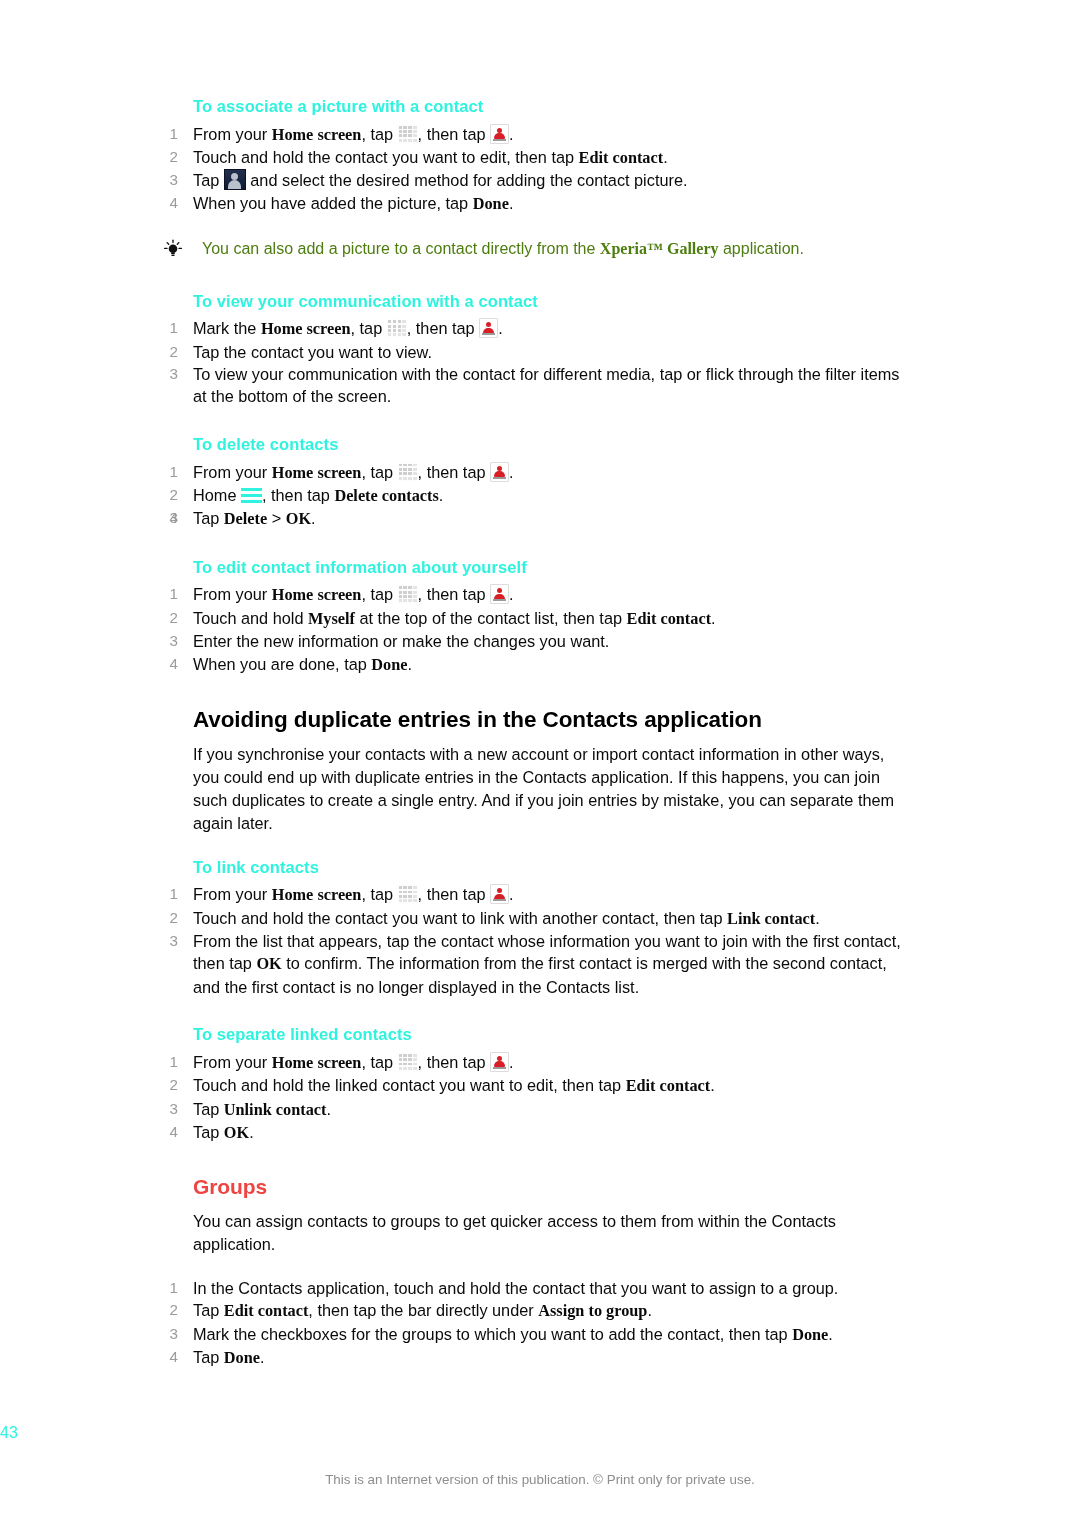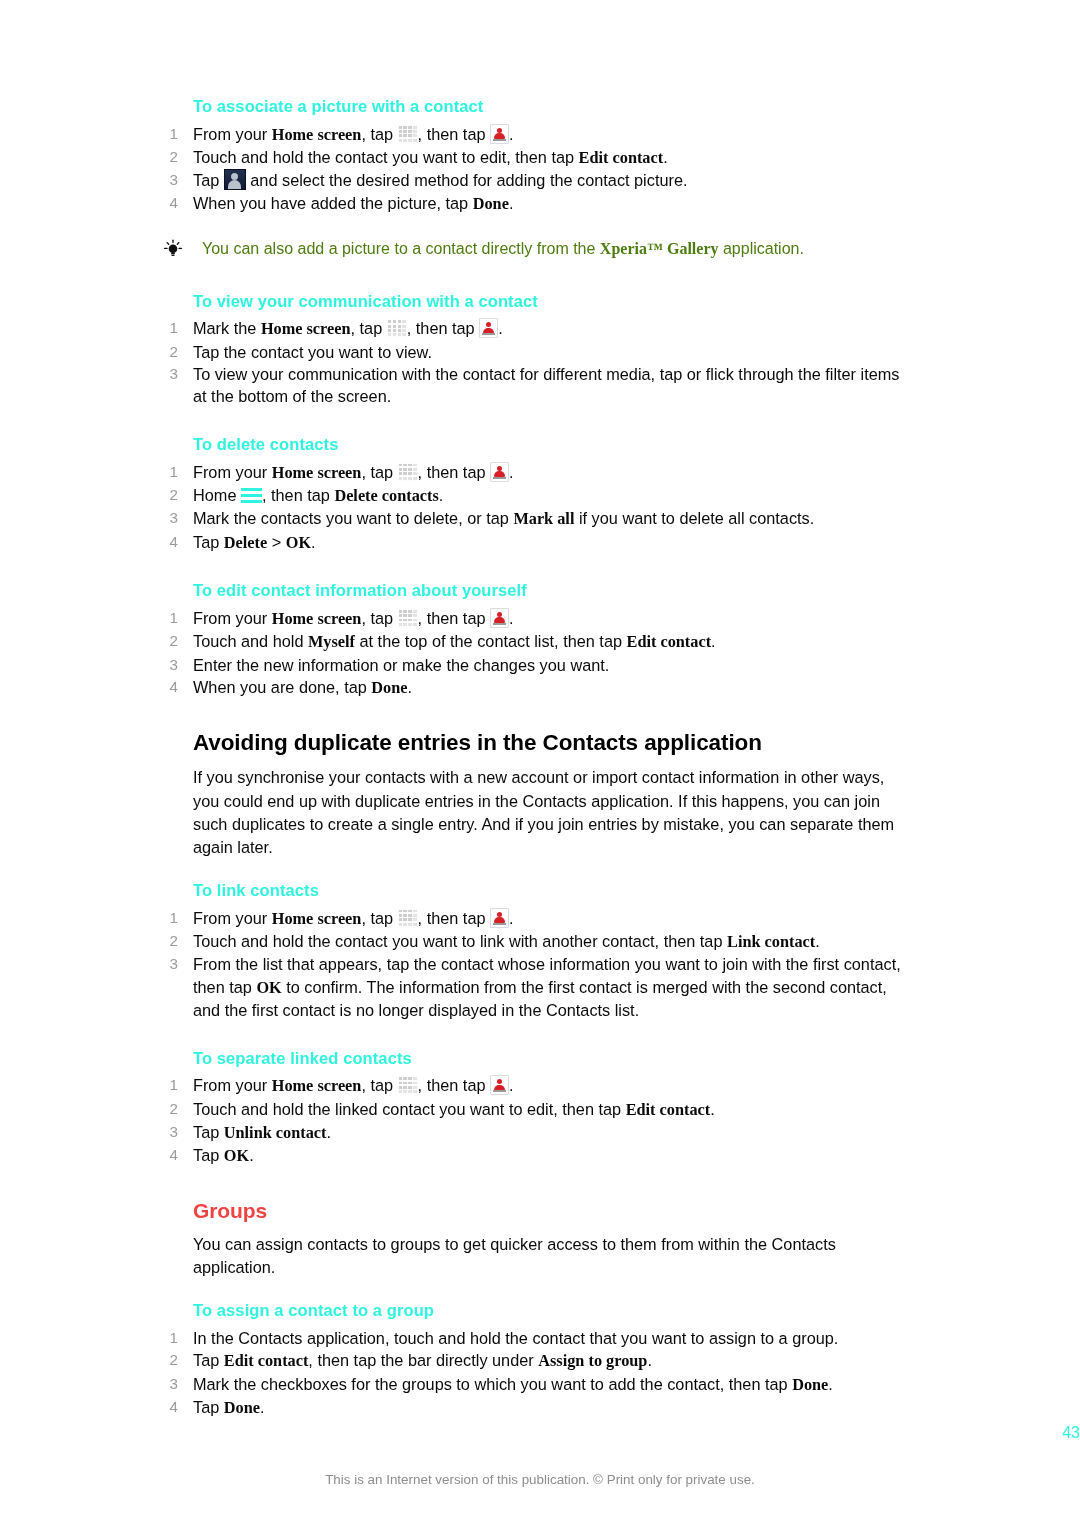--- a/index.html
+++ b/index.html
@@ -227,21 +227,21 @@
   .ic-menu i:nth-child(1) { top: 1px; }
   .ic-menu i:nth-child(2) { top: 7px; }
   .ic-menu i:nth-child(3) { top: 13px; }
 
   
   .pageno {
     position: absolute;
     left: 0;
     right: 0;
     top: 1424px;
-    text-align: right;
+    text-align: left;
     color: #2ff3de;
     font-size: 16px;
   }
   .footer {
     position: absolute;
     left: 0;
     right: 0;
     top: 1472px;
     text-align: center;
     color: #8d8d8d;
@@ -370,21 +370,20 @@
                 <i class="pale"></i>
                 <i class="pale"></i>
               </span></span><span>, then tap </span><span class="ic ic-contact"><span class="head"></span><span class="body"></span><span class="base"></span></span><span>.</span></span>
       </li>
       <li>
         <span class="num">2</span>
         <span><span>Home </span><span class="ic ic-menu"><i></i><i></i><i></i></span><span>, then tap </span><b>Delete contacts</b><span>.</span></span>
       </li>
       <li>
         <span class="num">3</span>
-        <span><span>Mark the contacts you want to delete, or tap </span><b>Mark all</b><span> if you want to delete all contacts.</span></span>
       </li>
       <li>
         <span class="num">4</span>
         <span><span>Tap </span><b>Delete</b><span> &gt; </span><b>OK</b><span>.</span></span>
       </li>
     </ol>
 
     <div class="gap-f"></div>
 
     <h3 class="h-cyan">To edit contact information about yourself</h3>
@@ -503,21 +502,20 @@
       </li>
     </ol>
 
     <div class="gap-d"></div>
 
     <h2 class="h-mid">Groups</h2>
     <p class="para">You can assign contacts to groups to get quicker access to them from within the Contacts application.</p>
 
     <div class="gap-e"></div>
 
-    <h3 class="h-cyan">To assign a contact to a group</h3>
     <ol class="steps">
       <li>
         <span class="num">1</span>
         <span>In the Contacts application, touch and hold the contact that you want to assign to a group.</span>
       </li>
       <li>
         <span class="num">2</span>
         <span><span>Tap </span><b>Edit contact</b><span>, then tap the bar directly under </span><b>Assign to group</b><span>.</span></span>
       </li>
       <li>

